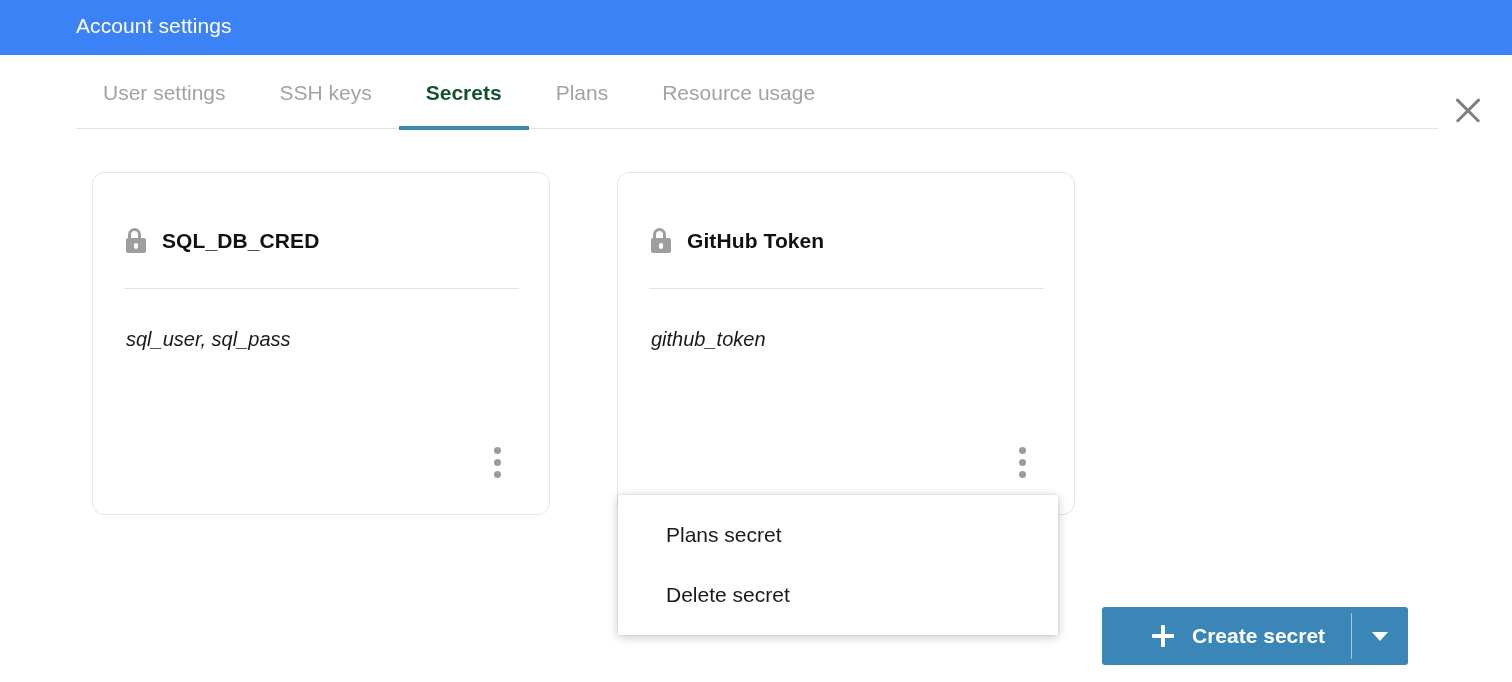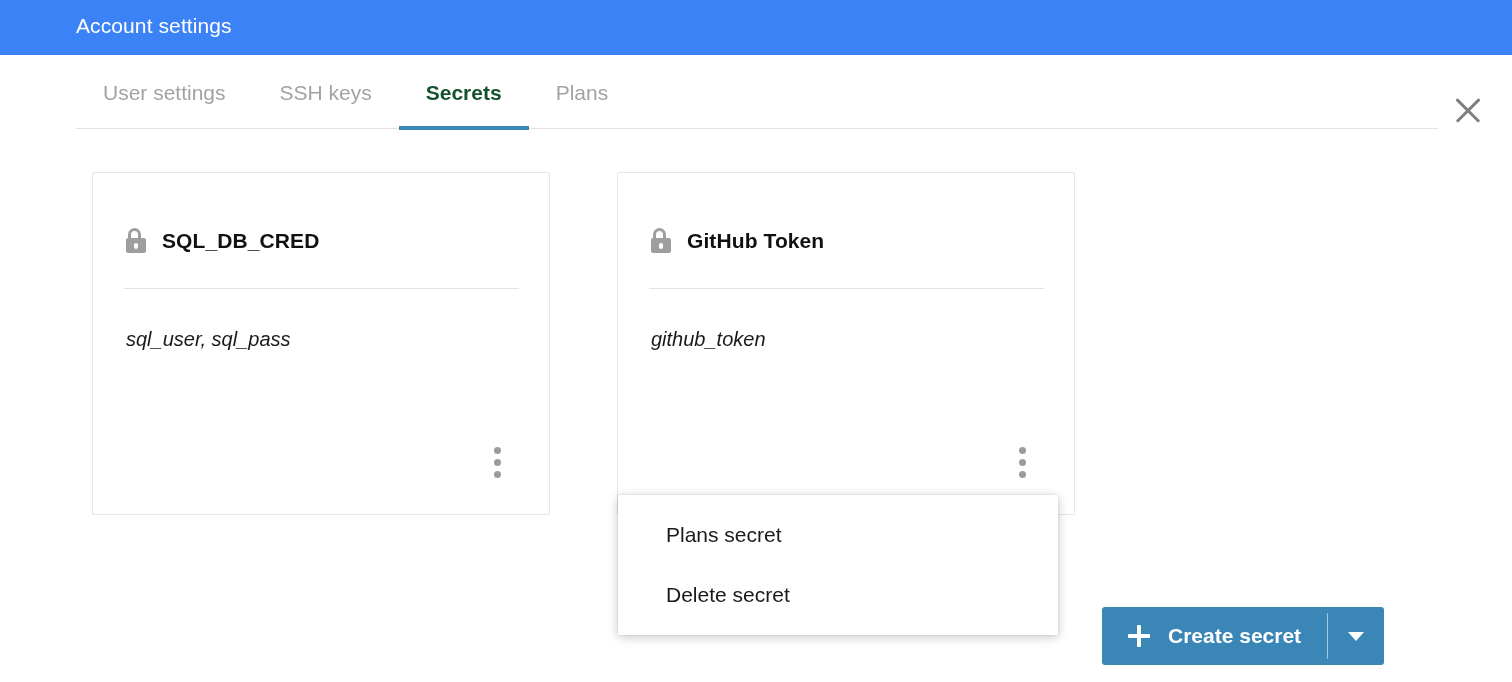--- a/index.html
+++ b/index.html
@@ -104,21 +104,21 @@
   .close-btn span:last-child  { transform: rotate(-45deg); }
 
   
   .card {
     position: absolute;
     top: 172px;
     width: 458px;
     height: 343px;
     background: #ffffff;
     border: 1px solid #e6e6e6;
-    border-radius: 2px;
+    border-radius: 12px;
     box-sizing: border-box;
   }
   .card.card-1 { left: 92px; }
   .card.card-2 { left: 617px; }
 
   .card-head {
     position: absolute;
     left: 33px;
     top: 55px;
     display: flex;
@@ -231,20 +231,21 @@
     position: absolute;
     left: 1102px;
     top: 607px;
     height: 58px;
     display: flex;
     align-items: stretch;
     background: #3a86b7;
     border-radius: 3px;
     overflow: hidden;
     cursor: pointer;
+    padding-left: 24px;
   }
   .create-main {
     display: flex;
     align-items: center;
     padding: 0 26px 0 26px;
     color: #ffffff;
     font-size: 21px;
     font-weight: bold;
     white-space: nowrap;
   }
@@ -296,20 +297,23 @@
       <span>User settings</span>
     </div>
     <div class="tab">
       <span>SSH keys</span>
     </div>
     <div class="tab active">
       <span>Secrets</span>
     </div>
     <div class="tab">
       <span>Plans</span>
+    </div>
+    <div class="tab">
+      <span>Resource usage</span>
     </div>
   </div>
 </div>
 
 <div class="close-btn">
   <span></span>
   <span></span>
 </div>
 
 <div class="card card-1">

